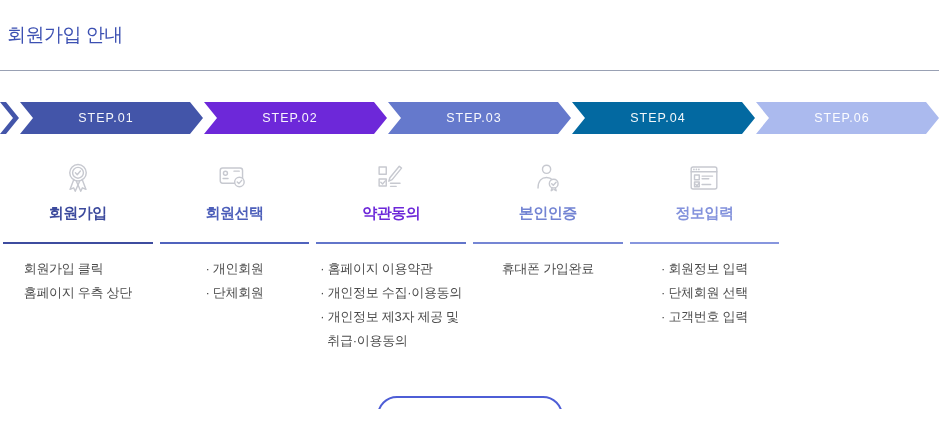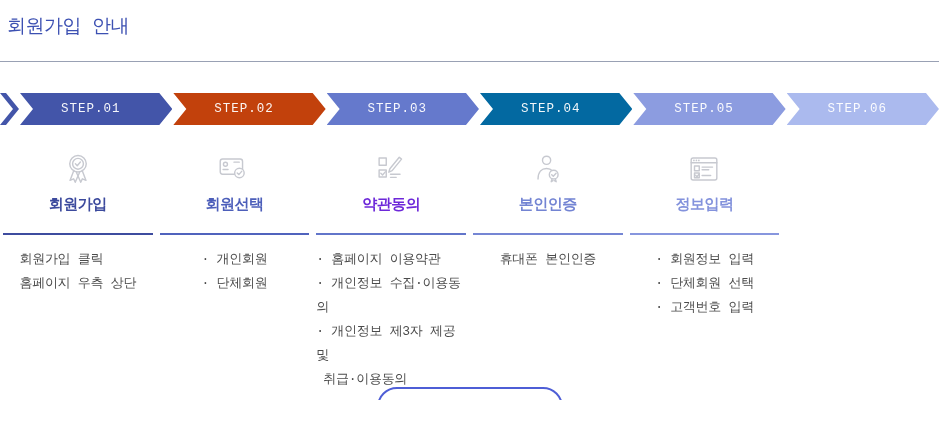--- a/index.html
+++ b/index.html
@@ -1,20 +1,20 @@
 <!DOCTYPE html>
 <html><head>
 <meta charset="utf-8">
 <style>
   * { margin:0; padding:0; box-sizing:border-box; }
   html,body { background:#fff; }
   body { font-family:"Liberation Sans","DejaVu Sans",sans-serif; }
   .page {
     position:relative; width:939px; height:396px; background:#fff;
-    overflow:hidden; margin:4px auto;font-family:Liberation Mono, monospace;
+    overflow:hidden; margin:13px auto;
   }
   .page-title {
     padding:9px 0 0 7px; font-size:19px; font-weight:500;
     color:#3c50b2; letter-spacing:-0.5px;
   }
   .title-divider {
     margin-top:22px; height:0; border:none; border-top:1px solid #99a1b4;
   }
   
   .step-bar {
@@ -66,31 +66,28 @@
 <div class="page">
 
   <h1 class="page-title">회원가입 안내</h1>
   <hr class="title-divider">
 
   <div class="step-bar">
     <div class="step-lead" style="background: rgb(67, 85, 169);"></div>
     <div class="step-item" style="background: rgb(67, 85, 169);">
       <span>STEP.01</span>
     </div>
-    <div class="step-item" style="background: #c2410c;">
+    <div class="step-item" style="background: #6d28d9;">
       <span>STEP.02</span>
     </div>
     <div class="step-item" style="background: rgb(101, 121, 204);">
       <span>STEP.03</span>
     </div>
     <div class="step-item" style="background: #0369a1;">
       <span>STEP.04</span>
-    </div>
-    <div class="step-item" style="background: rgb(140, 156, 224);">
-      <span>STEP.05</span>
     </div>
     <div class="step-item" style="background: rgb(171, 186, 238);">
       <span>STEP.06</span>
     </div>
   </div>
 
   <div class="columns">
 
     <div class="col">
       <div class="col-icon">
@@ -164,21 +161,21 @@
           <circle class="wh" cx="26" cy="26" r="4.6"></circle>
           <path d="M23.9 26 l1.7 1.7 2.9-3.3"></path>
           <path d="M24.3 30.2 l-0.9 3.2 1.9-1.1"></path>
           <path d="M27.7 30.2 l0.9 3.2 -1.9-1.1"></path>
         </svg>
       </div>
       <div class="col-label" style="color: rgb(115, 132, 211);">본인인증</div>
       <div class="col-divider" style="background: rgb(117, 134, 212);"></div>
       <div class="col-desc">
         <div class="desc-block">
-          <div class="desc-line">휴대폰 본인인증</div>
+          <div class="desc-line">휴대폰 가입완료</div>
         </div>
       </div>
     </div>
 
     <div class="col">
       <div class="col-icon">
         <svg class="ic" width="38" height="38" viewBox="0 0 40 40">
           <rect x="6.5" y="8.5" width="27" height="23" rx="2"></rect>
           <path d="M6.5 13.5 h27"></path>
           <circle class="dot" cx="9.4" cy="11" r="0.9"></circle>

